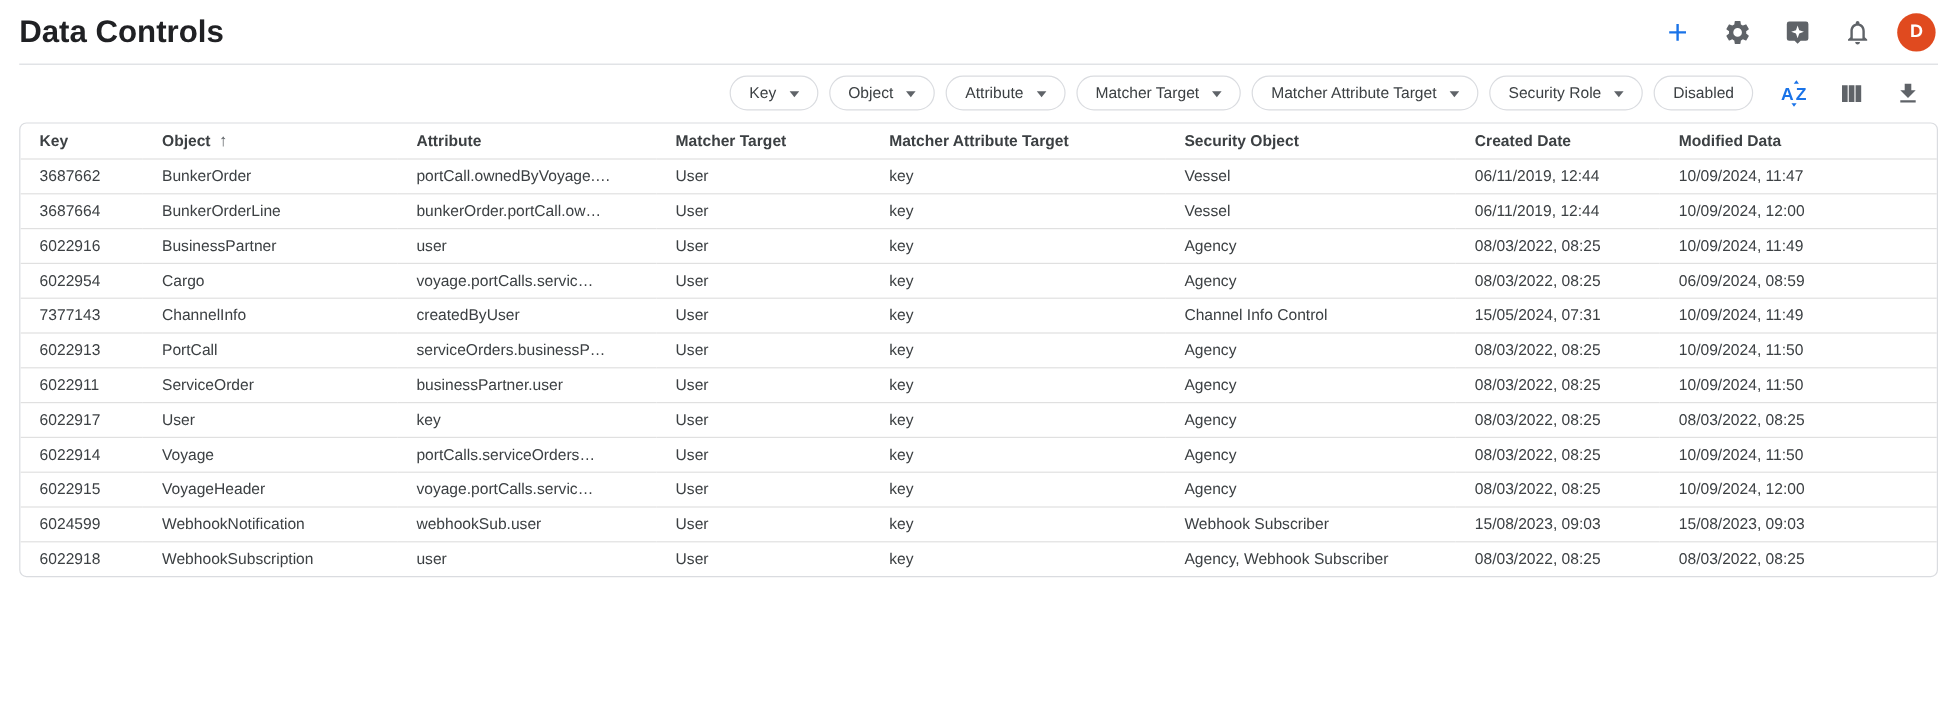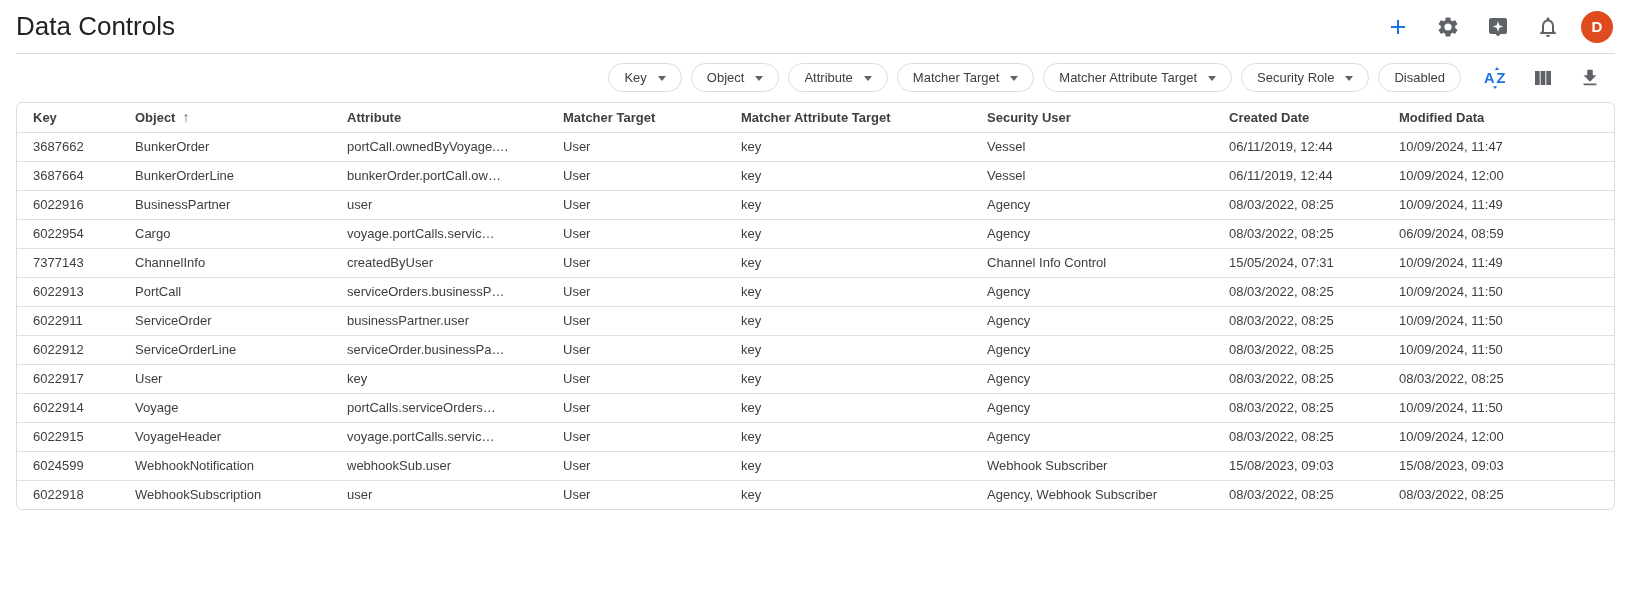--- a/index.html
+++ b/index.html
@@ -4,21 +4,21 @@
 <style>
   * { box-sizing: border-box; }
   html,body { margin:0; padding:0; }
   body {
     width:1631px; height:606px; background:#fff; overflow:hidden;
     font-family:"Liberation Sans", sans-serif; color:#3c4043;
   }
   
   .app-header { display:flex; justify-content:space-between; align-items:center;
     height:53px; padding:0 18px 0 16px; }
-  .page-title { font-size:26px; font-weight:400; color:#202124; margin:0; }
+  .page-title { font-size:26px; font-weight:700; color:#202124; margin:0; }
   .header-actions { display:flex; align-items:center; }
   .icon-btn { background:none; border:none; padding:0; margin:0 0 0 20px;
     width:30px; height:30px; display:flex; align-items:center; justify-content:center;
     cursor:pointer; color:#5f6368; }
   .icon-btn.accent { color:var(--accent,#1a73e8); margin-left:0; }
   .avatar { width:32px; height:32px; border-radius:50%; margin-left:18px;
     color:#fff; font-size:15px; font-weight:700;
     display:flex; align-items:center; justify-content:center; cursor:pointer; }
   .divider { border-bottom:1px solid #dadce0; margin:0 16px; }
   
@@ -141,21 +141,21 @@
         <col style="width: 170px;">
         <col style="width: 233px;">
       </colgroup>
     <thead>
         <tr id="thead-row">
           <th>Key</th>
           <th>Object<span class="sort-arrow">↑</span></th>
           <th>Attribute</th>
           <th>Matcher Target</th>
           <th>Matcher Attribute Target</th>
-          <th>Security User</th>
+          <th>Security Object</th>
           <th>Created Date</th>
           <th>Modified Data</th>
         </tr>
       </thead>
     <tbody id="tbody">
         <tr>
           <td>3687662</td>
           <td>BunkerOrder</td>
           <td>portCall.ownedByVoyage.…</td>
           <td>User</td>
@@ -218,30 +218,20 @@
           <td>6022911</td>
           <td>ServiceOrder</td>
           <td>businessPartner.user</td>
           <td>User</td>
           <td>key</td>
           <td>Agency</td>
           <td>08/03/2022, 08:25</td>
           <td>10/09/2024, 11:50</td>
         </tr>
         <tr>
-          <td>6022912</td>
-          <td>ServiceOrderLine</td>
-          <td>serviceOrder.businessPa…</td>
-          <td>User</td>
-          <td>key</td>
-          <td>Agency</td>
-          <td>08/03/2022, 08:25</td>
-          <td>10/09/2024, 11:50</td>
-        </tr>
-        <tr>
           <td>6022917</td>
           <td>User</td>
           <td>key</td>
           <td>User</td>
           <td>key</td>
           <td>Agency</td>
           <td>08/03/2022, 08:25</td>
           <td>08/03/2022, 08:25</td>
         </tr>
         <tr>

